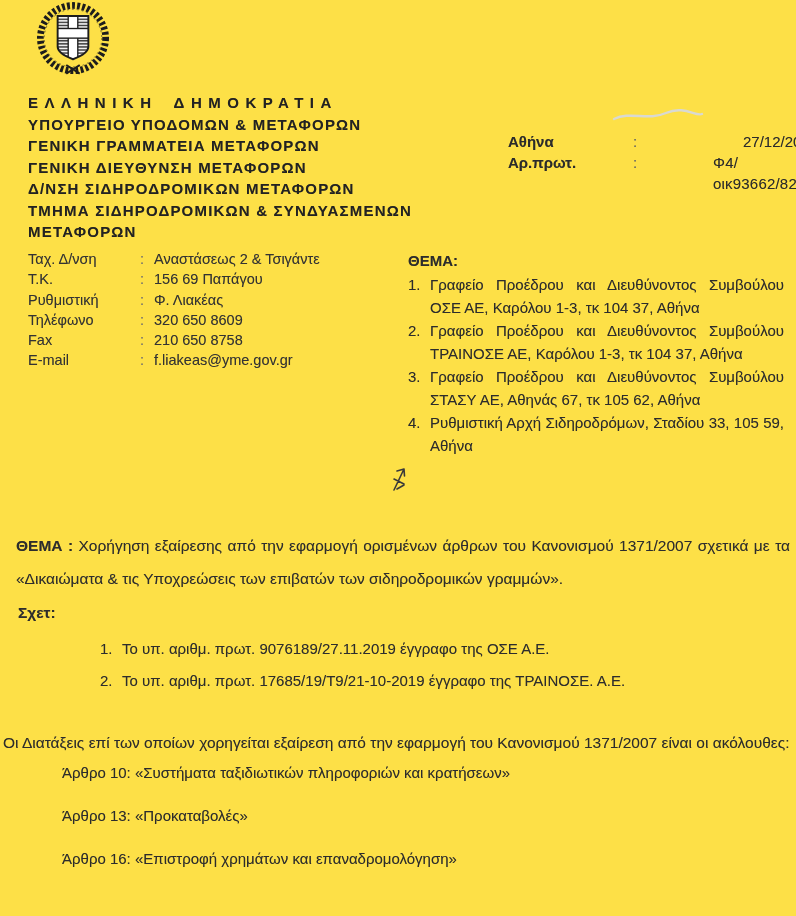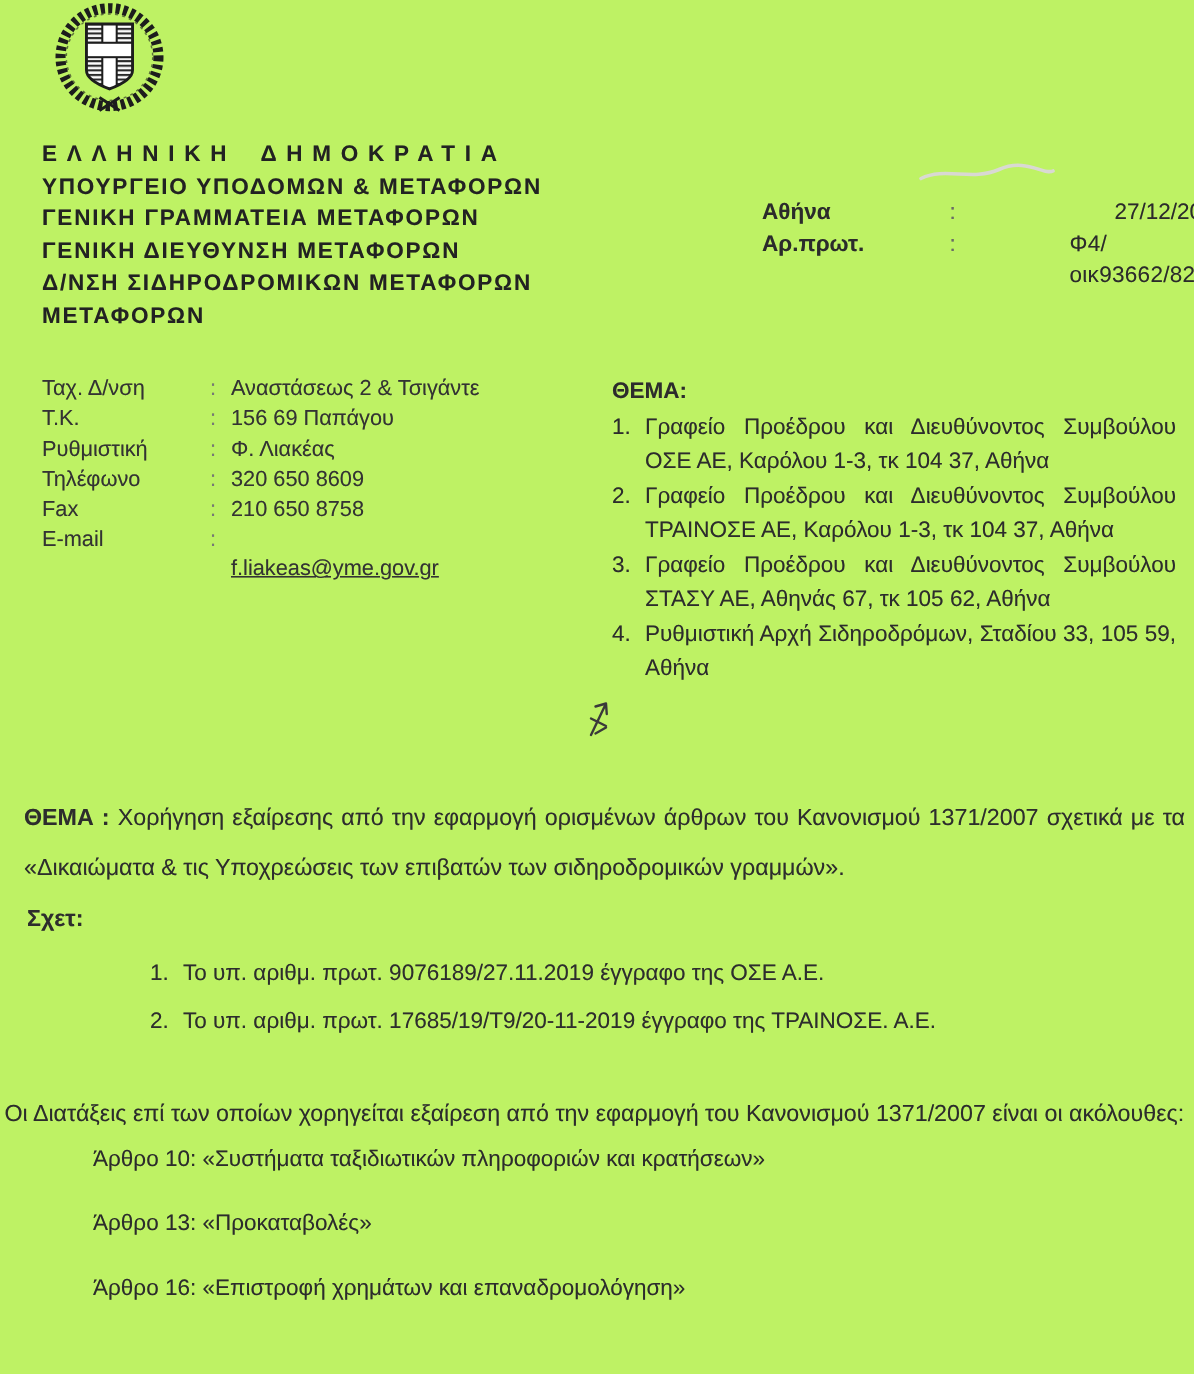--- a/index.html
+++ b/index.html
@@ -1,19 +1,19 @@
 <!DOCTYPE html>
 <html><head>
 <meta charset="utf-8">
 <style>
   html,body{margin:0;padding:0;background:#ffffff;}
   .page{
     position:relative;
     width:796px;height:916px;
-    background:#bef264;
+    background:#fde047;
     font-family:"Liberation Sans", sans-serif;
     color:#2d2d2d;
     overflow:hidden;
     text-shadow:0 0 0.4px rgba(55,55,55,0.35);
   }
   .b{font-weight:bold;}
 
   
   .emblem{position:absolute;left:25px;top:2px;width:96px;height:78px;}
 
@@ -33,21 +33,21 @@
   .date-value{font-weight:normal;}
   .date-value.v1{margin-left:58px;}
   .date-value.v2{margin-left:28px;letter-spacing:0.2px;}
 
   
   .contact-block{position:absolute;left:28px;top:249px;font-size:14.5px;line-height:20.3px;color:#333;}
   .contact-row{display:flex;}
   .contact-label{width:112px;flex:none;}
   .contact-colon{width:14px;flex:none;color:#777;}
   .contact-value{white-space:nowrap;}
-  .underline{text-decoration:underline;margin-top:19px;}
+  .underline{}
 
   
   .pros-block{position:absolute;left:408px;top:249px;width:376px;font-size:15px;line-height:23px;color:#2c2c2c;}
   .pros-heading{font-weight:bold;margin-bottom:1px;}
   .pros-item{display:flex;}
   .pros-num{width:22px;flex:none;}
   .pros-text{flex:1;text-align:justify;}
 
   
   .subject{position:absolute;left:16px;top:529px;width:774px;font-size:15.5px;line-height:33px;text-align:justify;color:#2d2d2d;}
@@ -97,20 +97,21 @@
       <path d="M34,14 h32 v32 q0,7 -16,13 q-16,-6 -16,-13 z" fill="none" stroke="#1d1d1d" stroke-width="2"></path>
     </svg>
   </div>
 
   <div class="header-block">
     <div class="header-line spaced">ΕΛΛΗΝΙΚΗ ΔΗΜΟΚΡΑΤΙΑ</div>
     <div class="header-line">ΥΠΟΥΡΓΕΙΟ ΥΠΟΔΟΜΩΝ &amp; ΜΕΤΑΦΟΡΩΝ</div>
     <div class="header-line">ΓΕΝΙΚΗ ΓΡΑΜΜΑΤΕΙΑ ΜΕΤΑΦΟΡΩΝ</div>
     <div class="header-line">ΓΕΝΙΚΗ ΔΙΕΥΘΥΝΣΗ ΜΕΤΑΦΟΡΩΝ</div>
     <div class="header-line">Δ/ΝΣΗ ΣΙΔΗΡΟΔΡΟΜΙΚΩΝ ΜΕΤΑΦΟΡΩΝ</div>
+    <div class="header-line">ΤΜΗΜΑ ΣΙΔΗΡΟΔΡΟΜΙΚΩΝ &amp; ΣΥΝΔΥΑΣΜΕΝΩΝ</div>
     <div class="header-line">ΜΕΤΑΦΟΡΩΝ</div>
   </div>
 
   <div class="scan-squiggle">
     <svg width="92" height="16" viewBox="0 0 92 16">
         <path d="M2,11 C18,3 36,13 54,5 S84,9 90,6" fill="none" stroke="#d9d9d2" stroke-width="2.4" stroke-linecap="round"></path>
       </svg>
   </div>
 
   <div class="date-block">
@@ -192,21 +193,21 @@
 
   <div class="schet">Σχετ:</div>
 
   <div class="refs">
     <div class="ref-item">
       <span class="ref-num">1.</span>
       <span>Το υπ. αριθμ. πρωτ. 9076189/27.11.2019 έγγραφο της ΟΣΕ Α.Ε.</span>
     </div>
     <div class="ref-item">
       <span class="ref-num">2.</span>
-      <span>Το υπ. αριθμ. πρωτ. 17685/19/Τ9/20-11-2019 έγγραφο της ΤΡΑΙΝΟΣΕ. Α.Ε.</span>
+      <span>Το υπ. αριθμ. πρωτ. 17685/19/Τ9/21-10-2019 έγγραφο της ΤΡΑΙΝΟΣΕ. Α.Ε.</span>
     </div>
   </div>
 
   <div class="intro">Οι Διατάξεις επί των οποίων χορηγείται εξαίρεση από την εφαρμογή του Κανονισμού 1371/2007 είναι οι ακόλουθες:</div>
 
   <div class="articles">
     <div class="article">Άρθρο 10: «Συστήματα ταξιδιωτικών πληροφοριών και κρατήσεων»</div>
     <div class="article">Άρθρο 13: «Προκαταβολές»</div>
     <div class="article">Άρθρο 16: «Επιστροφή χρημάτων και επαναδρομολόγηση»</div>
   </div>

